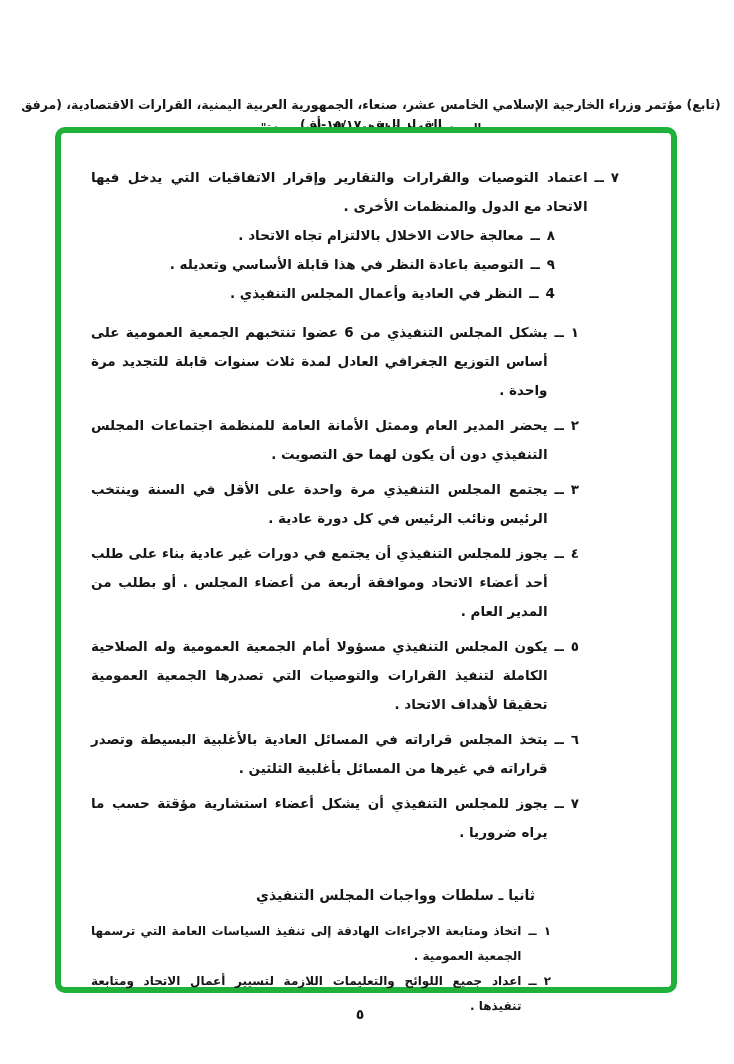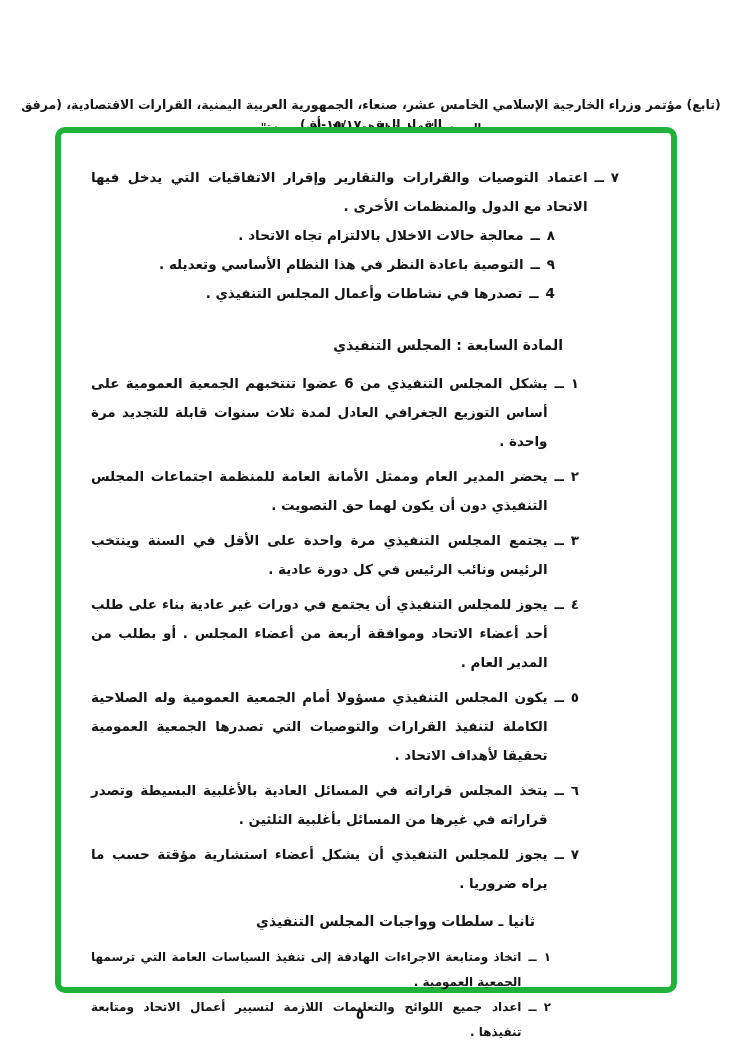--- a/index.html
+++ b/index.html
@@ -38,21 +38,21 @@
   }
   .row { display: flex; gap: 7px; align-items: flex-start; }
   .row .num { white-space: nowrap; }
   .row .dash { white-space: nowrap; letter-spacing: -1px; }
   .row .txt { flex: 1; text-align: justify; }
   .ga-sub { margin-left: 0; margin-right: 64px; }
   .heading { margin-right: 56px; font-size: 14px; line-height: 27px; }
   .heading-article { margin-top: 24px; }
   .para { margin-right: 40px; margin-top: 6px; }
   .para-first { margin-top: 10px; }
-  .heading-second { margin-right: 84px; margin-top: 10px; }
+  .heading-second { margin-right: 84px; margin-top: 35px; }
   .sub { margin-right: 68px; font-size: 12px; line-height: 25px; }
   .sub-first { margin-top: 10px; }
   .pagenum {
     position: absolute;
     left: 0; right: 14px; top: 1006px;
     text-align: center;
     font-size: 14px;
     font-weight: bold;
     direction: rtl;
   }
@@ -72,29 +72,28 @@
       <div class="txt">اعتماد التوصيات والقرارات والتقارير وإقرار الاتفاقيات التي يدخل فيها الاتحاد مع الدول والمنظمات الأخرى .</div>
     </div>
     <div class="row ga-sub">
       <span class="num">٨</span>
       <span class="dash">ــ</span>
       <div class="txt">معالجة حالات الاخلال بالالتزام تجاه الاتحاد .</div>
     </div>
     <div class="row ga-sub">
       <span class="num">٩</span>
       <span class="dash">ــ</span>
-      <div class="txt">التوصية باعادة النظر في هذا النظام الأساسي وتعديله .</div>
+      <div class="txt">التوصية باعادة النظر في هذا قابلة الأساسي وتعديله .</div>
     </div>
     <div class="row ga-sub">
       <span class="num">4</span>
       <span class="dash">ــ</span>
-      <div class="txt">تصدرها في نشاطات وأعمال المجلس التنفيذي .</div>
+      <div class="txt">النظر في العادية وأعمال المجلس التنفيذي .</div>
     </div>
 
-    <div class="heading heading-article">المادة السابعة : المجلس التنفيذي</div>
 
     <div class="row para para-first">
       <span class="num">١</span>
       <span class="dash">ــ</span>
       <div class="txt">يشكل المجلس التنفيذي من 6 عضوا تنتخبهم الجمعية العمومية على أساس التوزيع الجغرافي العادل لمدة ثلاث سنوات قابلة للتجديد مرة واحدة .</div>
     </div>
     <div class="row para">
       <span class="num">٢</span>
       <span class="dash">ــ</span>
       <div class="txt">يحضر المدير العام وممثل الأمانة العامة للمنظمة اجتماعات المجلس التنفيذي دون أن يكون لهما حق التصويت .</div>

